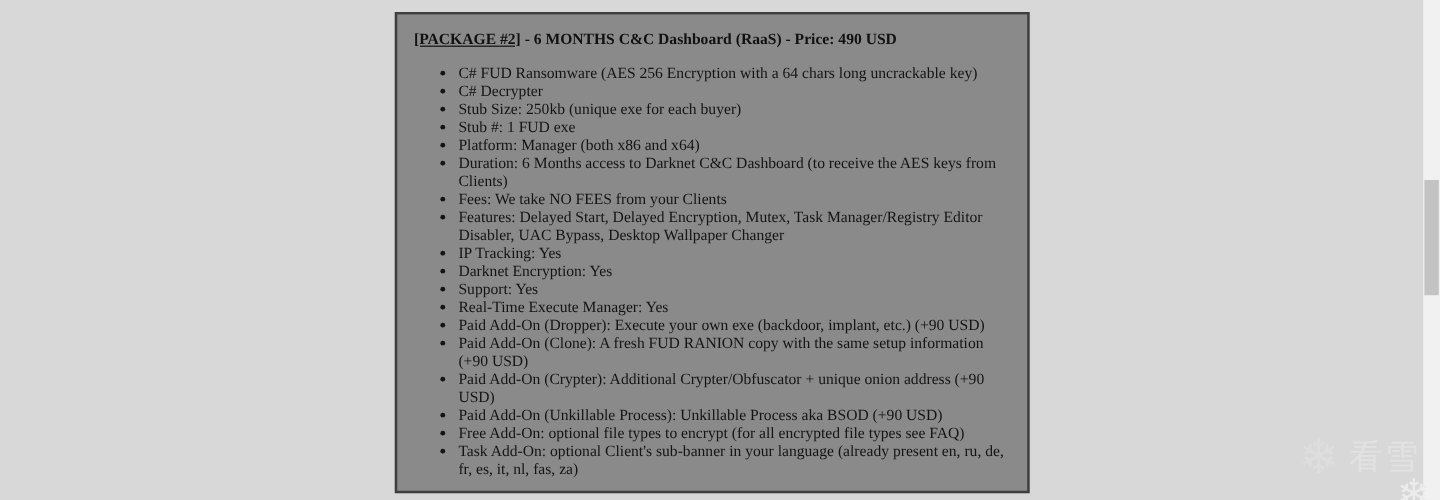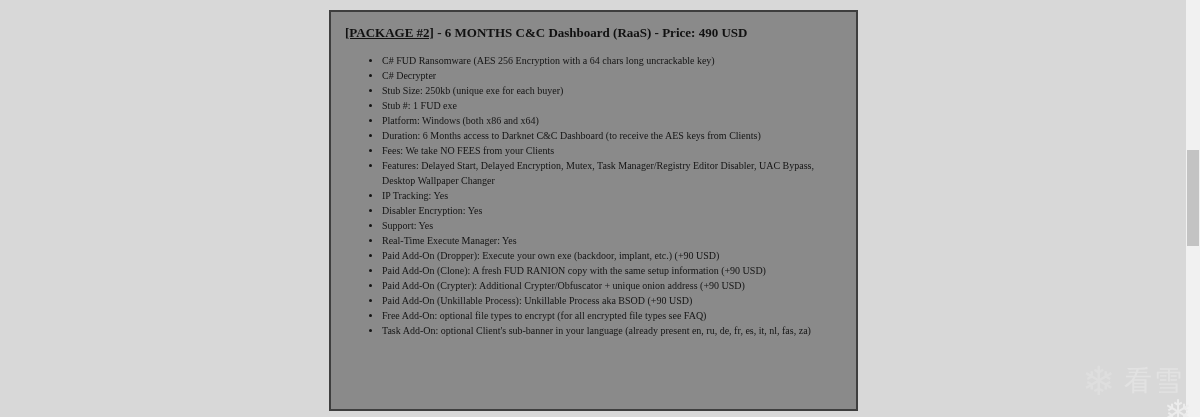--- a/index.html
+++ b/index.html
@@ -37,21 +37,21 @@
   }
   .panel-heading .underlined {
     text-decoration: underline;
   }
   .feature-list {
     margin: 13px 0 0 0;
     padding-left: 37px;
     list-style-type: disc;
   }
   .feature-list li {
-    font-size: 10px;
+    font-size: 13px;
     line-height: 15px;
     color: #141414;
   }
   
   .scrollbar-track {
     position: absolute;
     right: 0;
     top: 0;
     width: 14px;
     height: 417px;
@@ -112,26 +112,26 @@
 
   <div class="package-panel">
     <div class="panel-heading">
       <span class="underlined">[PACKAGE #2]</span><span> - 6 MONTHS C&amp;C Dashboard (RaaS) - Price: 490 USD</span>
     </div>
     <ul class="feature-list">
       <li>C# FUD Ransomware (AES 256 Encryption with a 64 chars long uncrackable key)</li>
       <li>C# Decrypter</li>
       <li>Stub Size: 250kb (unique exe for each buyer)</li>
       <li>Stub #: 1 FUD exe</li>
-      <li>Platform: Windows (both x86 and x64)</li>
+      <li>Platform: Manager (both x86 and x64)</li>
       <li>Duration: 6 Months access to Darknet C&amp;C Dashboard (to receive the AES keys from Clients)</li>
       <li>Fees: We take NO FEES from your Clients</li>
       <li>Features: Delayed Start, Delayed Encryption, Mutex, Task Manager/Registry Editor Disabler, UAC Bypass, Desktop Wallpaper Changer</li>
       <li>IP Tracking: Yes</li>
-      <li>Disabler Encryption: Yes</li>
+      <li>Darknet Encryption: Yes</li>
       <li>Support: Yes</li>
       <li>Real-Time Execute Manager: Yes</li>
       <li>Paid Add-On (Dropper): Execute your own exe (backdoor, implant, etc.) (+90 USD)</li>
       <li>Paid Add-On (Clone): A fresh FUD RANION copy with the same setup information (+90 USD)</li>
       <li>Paid Add-On (Crypter): Additional Crypter/Obfuscator + unique onion address (+90 USD)</li>
       <li>Paid Add-On (Unkillable Process): Unkillable Process aka BSOD (+90 USD)</li>
       <li>Free Add-On: optional file types to encrypt (for all encrypted file types see FAQ)</li>
       <li>Task Add-On: optional Client's sub-banner in your language (already present en, ru, de, fr, es, it, nl, fas, za)</li>
     </ul>
   </div>

